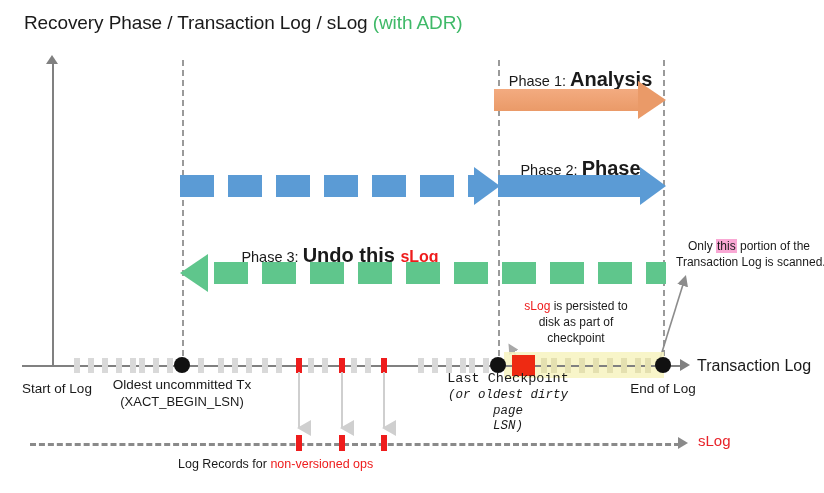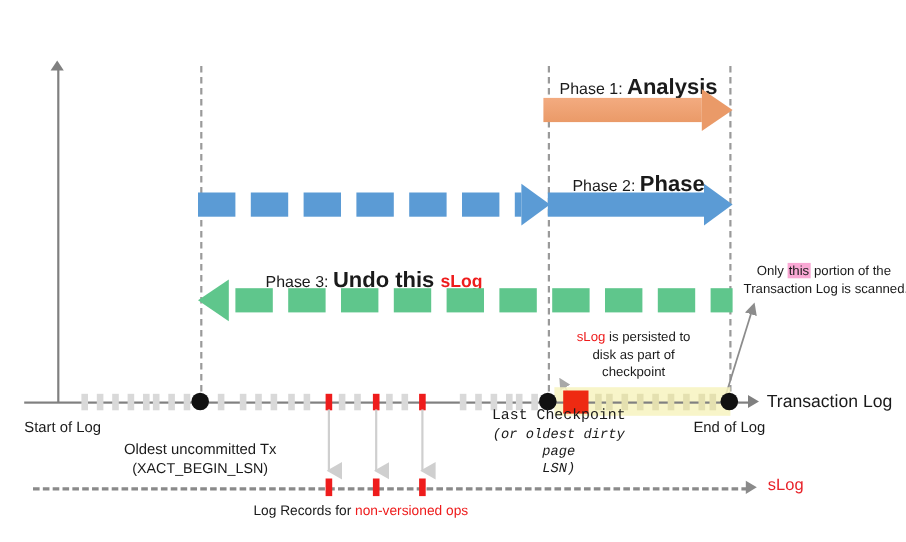--- a/index.html
+++ b/index.html
@@ -128,31 +128,34 @@
 
   
   .callout {
     position: absolute; font-size: 12px; line-height: 1.35;
     text-align: center; white-space: nowrap;
   }
   .callout .red { color: #ee1c1c; }
   .hl { background: #f9a8d4; padding: 0 1px; }
   .bottomnote {
     position: absolute; font-size: 12.5px; line-height: 1.4;
-    text-align: center; white-space: nowrap;
+    text-align: left; white-space: nowrap;
   }
   .bottomnote .red { color: #ee1c1c; }
 
   .leader { position: absolute; }
 </style>
 </head>
 <body>
 
 <div id="canvas">
 
+  <div class="title">
+    <span>Recovery Phase / Transaction Log / sLog </span><span class="adr">(with ADR)</span>
+  </div>
 
   <div class="yaxis"></div>
   <div class="yaxis-head"></div>
 
   <div class="vguide" style="left:182px; top:60px; height:306px;"></div>
   <div class="vguide" style="left:498px; top:60px; height:306px;"></div>
   <div class="vguide" style="left:663px; top:60px; height:306px;"></div>
 
   <div class="phase-label" style="left:498px; top:68px; width:165px;">
     <span>Phase 1: </span><b>Analysis</b>
@@ -271,21 +274,21 @@
 
   <div class="ckpt-square"></div>
 
   <div class="node" style="left:174px;"></div>
   <div class="node" style="left:490px;"></div>
   <div class="node" style="left:655px;"></div>
 
   <div class="cap" style="left:12px; top:381px; width:90px;">
     <div class="l1">Start of Log</div>
   </div>
-  <div class="cap" style="left:92px; top:401px; width:180px;">
+  <div class="cap" style="left:92px; top:377px; width:180px;">
     <div class="l1">Oldest uncommitted Tx</div>
     <div class="l2">(XACT_BEGIN_LSN)</div>
   </div>
   <div class="cap" style="left:438px; top:371px; width:140px;font-family:Liberation Mono, monospace;">
     <div class="l1">Last Checkpoint</div>
     <div class="it">(or oldest dirty page</div>
     <div class="it">LSN)</div>
   </div>
   <div class="cap" style="left:605px; top:381px; width:116px;">
     <div class="l1">End of Log</div>

